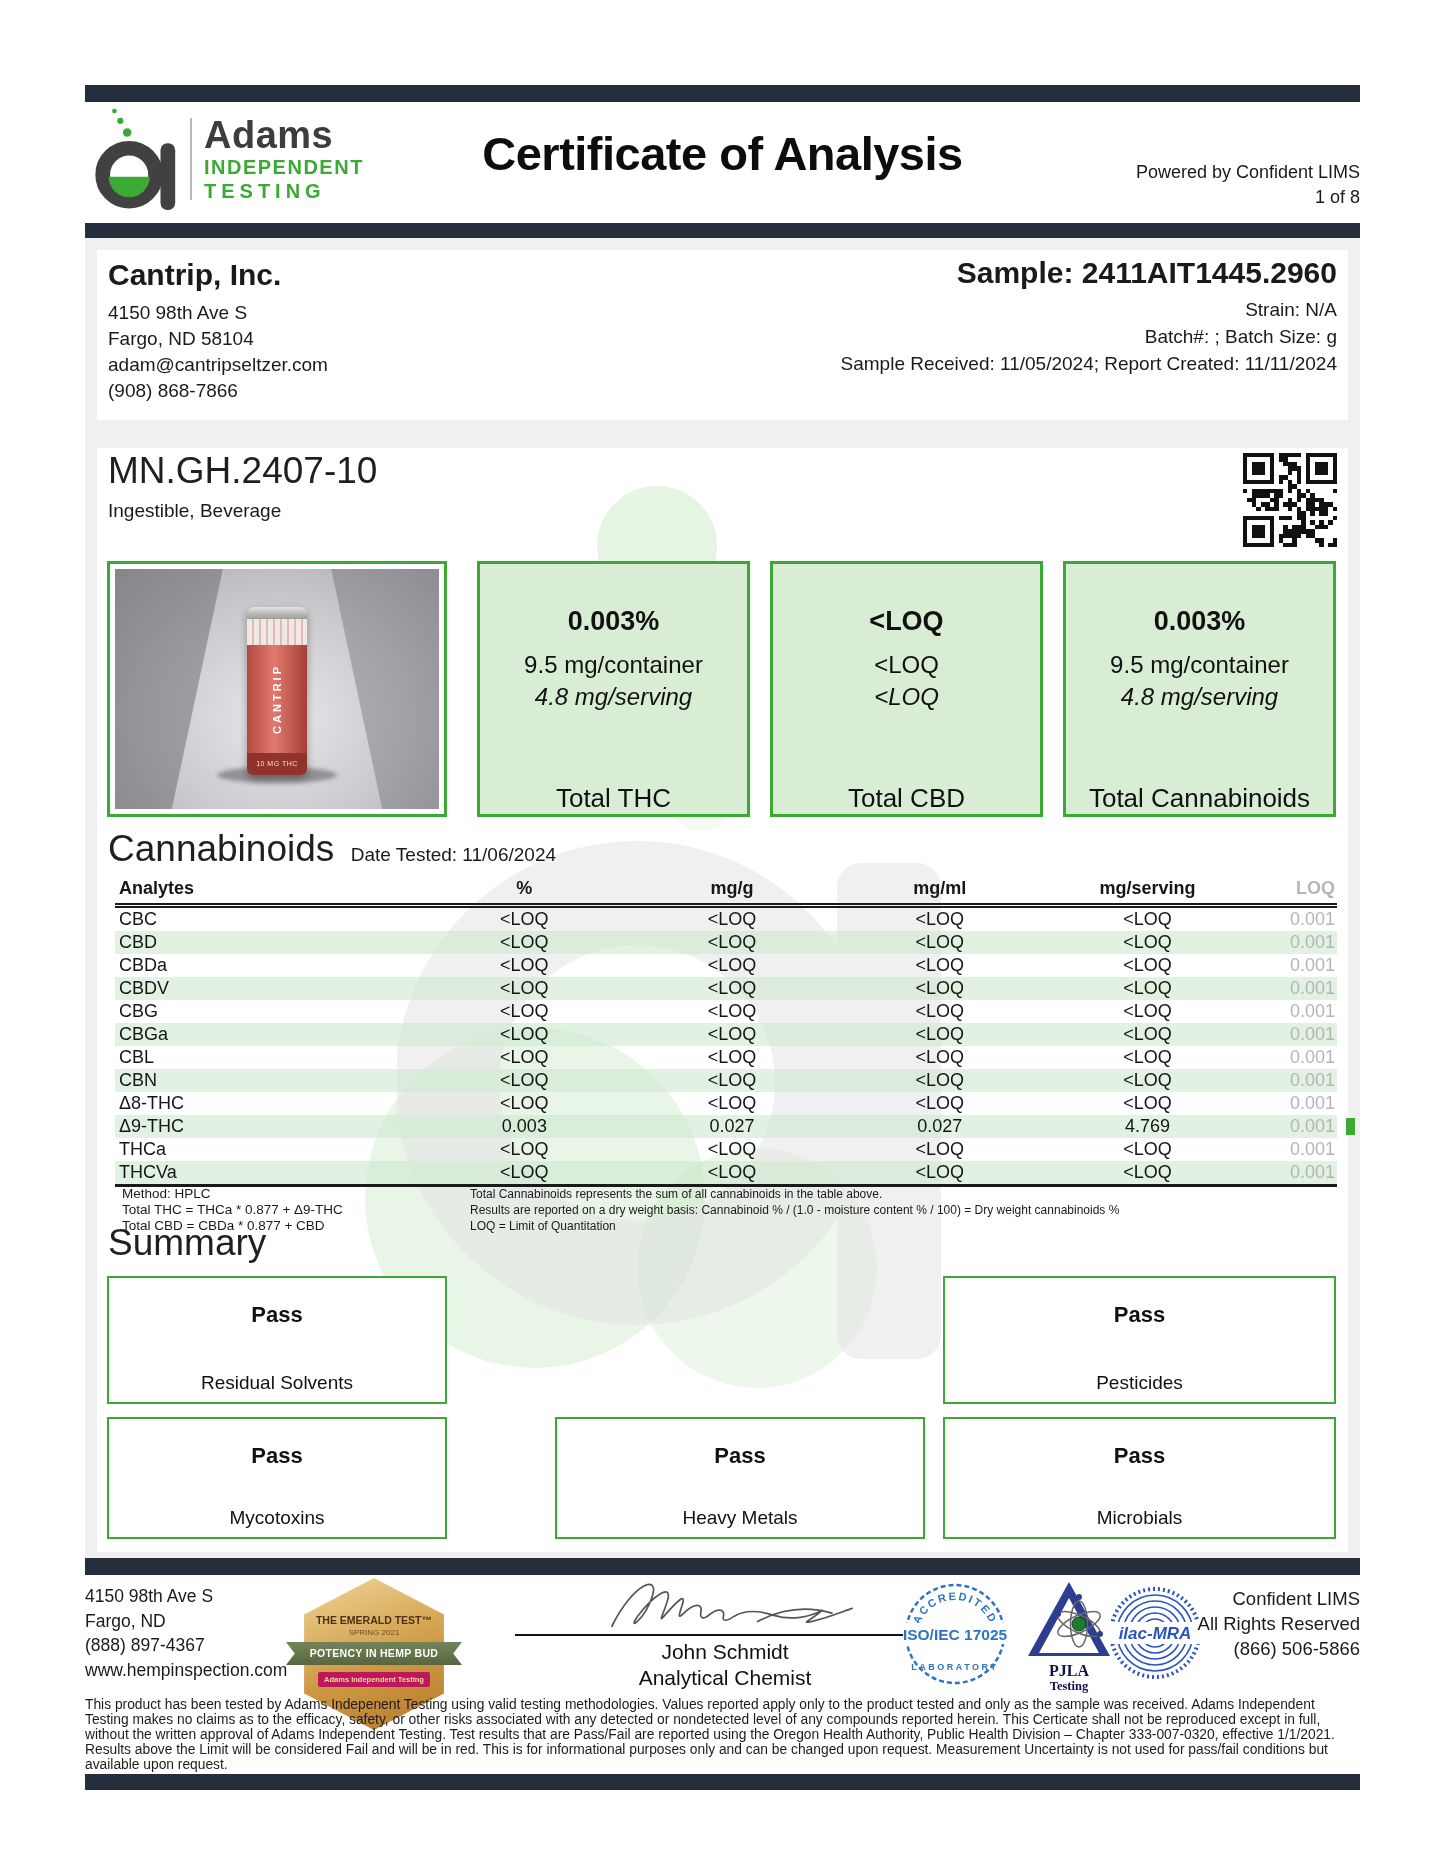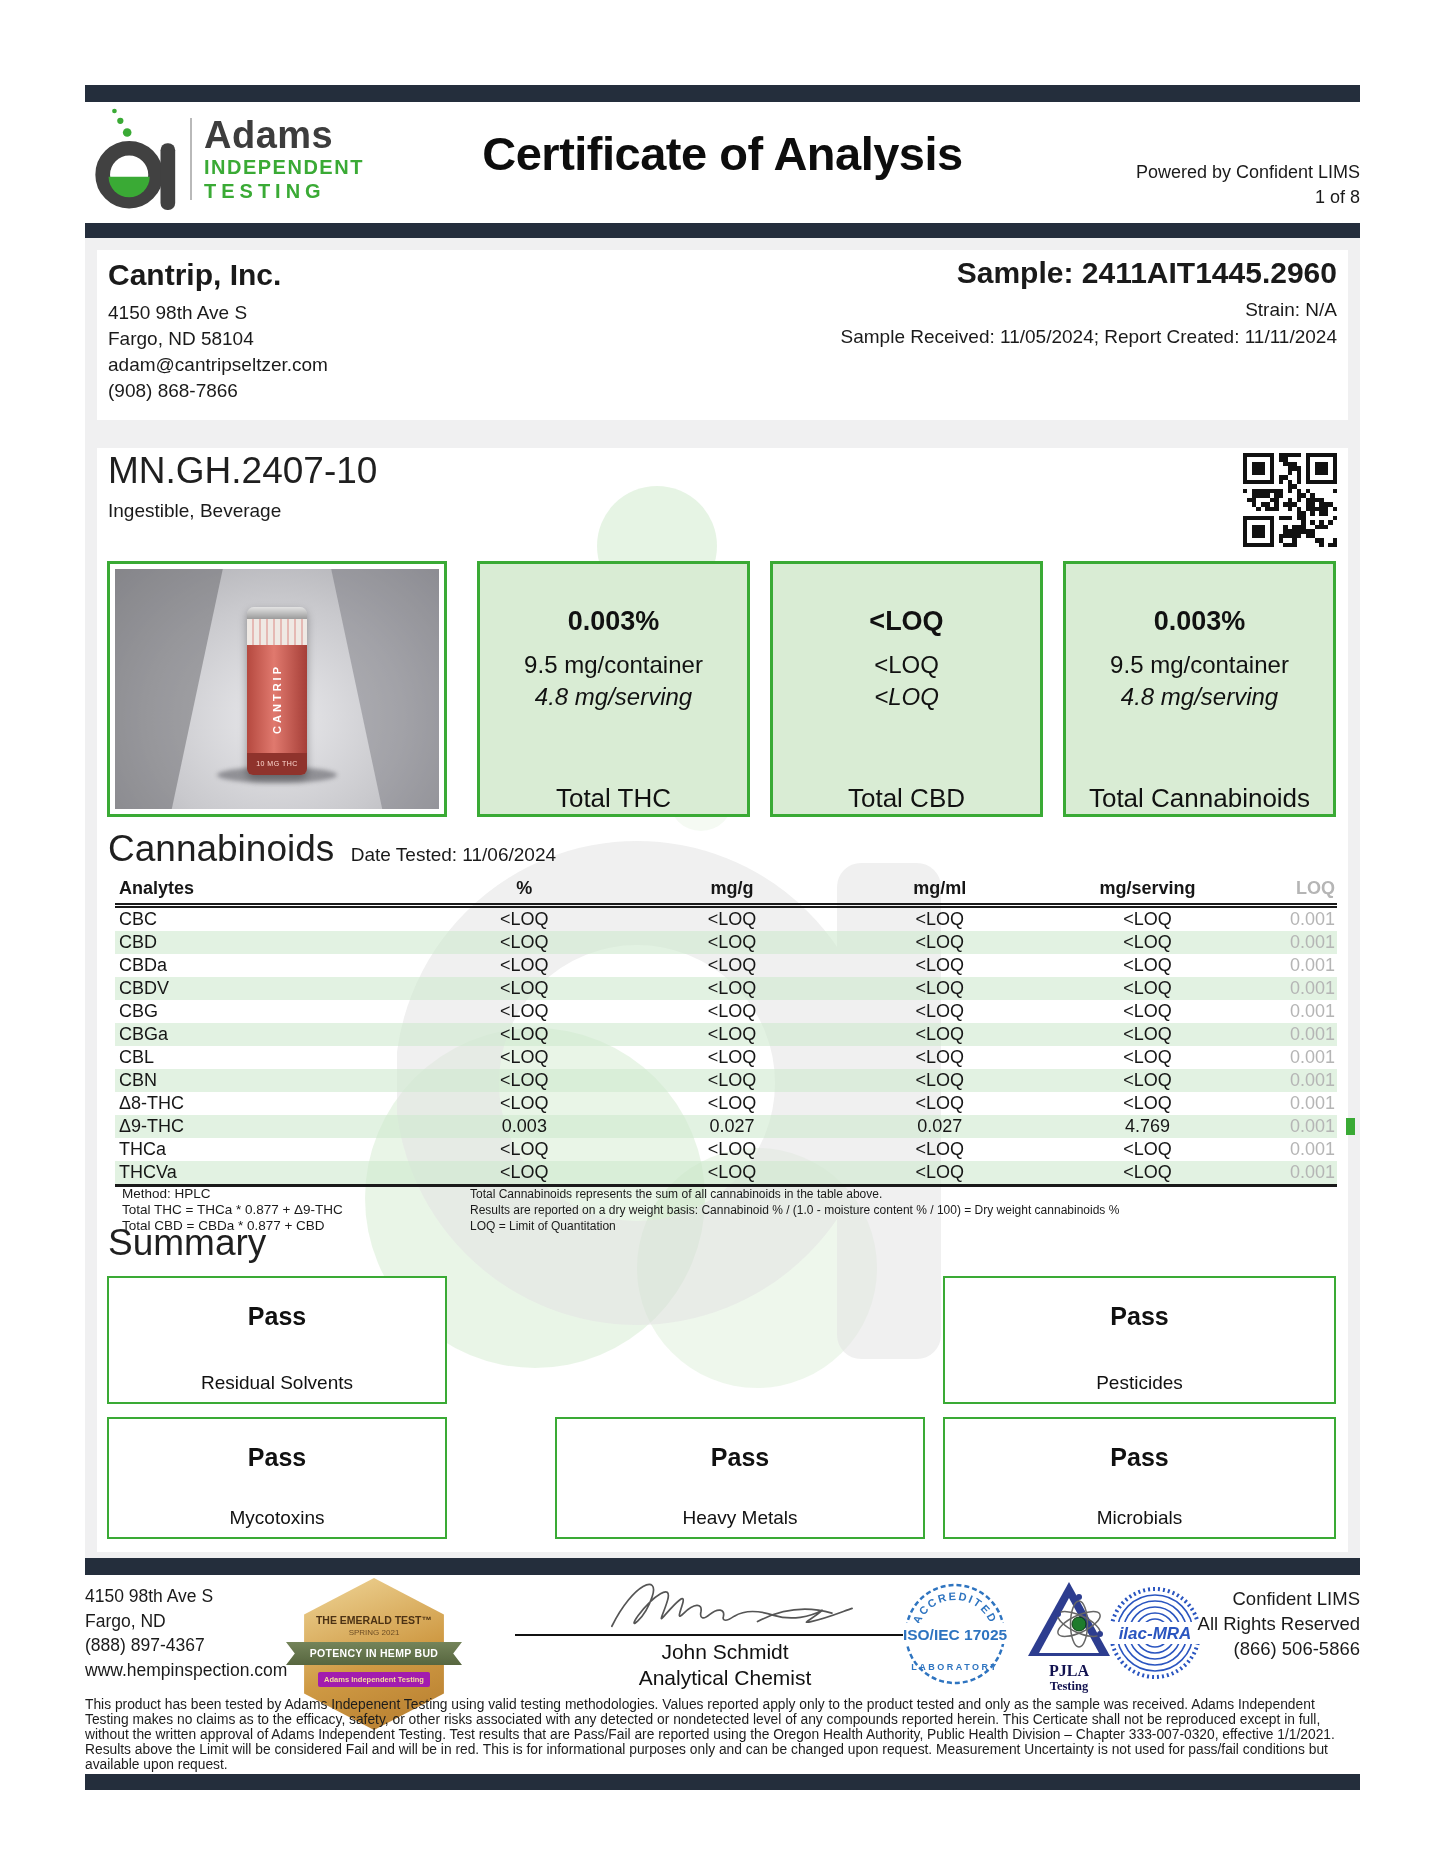--- a/index.html
+++ b/index.html
@@ -95,41 +95,41 @@
   tbody td{padding:1px 0;height:21px;}
   tbody tr.alt{background:var(--row-tint,rgba(206,233,206,0.6));border-radius:9px;}
   tbody tr:last-child td{border-bottom:3px solid #1a1a1a;}
   .flag{position:absolute;right:-18px;top:3px;width:9px;height:17px;background:var(--accent-green,#3aaa35);display:inline-block;}
 
   
   .methods-left{position:absolute;left:122px;top:1186px;font-size:13.5px;line-height:16px;color:#1a1a1a;}
   .methods-right{position:absolute;left:470px;top:1186px;width:790px;font-size:12px;line-height:16px;color:#1a1a1a;}
   .summary-title{position:absolute;left:108px;top:1222px;font-size:37px;font-weight:500;color:#1f1f1f;}
   .sbox{position:absolute;border:2px solid var(--accent-green,#3aaa35);background:#fff;box-sizing:border-box;text-align:center;}
-  .sbox .sbox-result{margin-top:24px;font-size:25px;font-weight:bold;color:#111;}
+  .sbox .sbox-result{margin-top:24px;font-size:22px;font-weight:bold;color:#111;}
   .sbox .sbox-label{position:absolute;bottom:8px;left:0;right:0;font-size:19px;color:#111;}
   .sbox1{left:107px;top:1276px;width:340px;height:128px;}
   .sbox2{left:943px;top:1276px;width:393px;height:128px;}
   .sbox3{left:107px;top:1417px;width:340px;height:122px;}
   .sbox4{left:555px;top:1417px;width:370px;height:122px;}
   .sbox5{left:943px;top:1417px;width:393px;height:122px;}
 
   
   .f-addr{position:absolute;left:85px;top:1584px;font-size:17.5px;line-height:24.5px;color:#1a1a1a;}
   .rights{position:absolute;right:85px;top:1586px;text-align:right;font-size:18.5px;line-height:25px;color:#1a1a1a;margin-left:36px;}
 
   .emerald{position:absolute;left:298px;top:1578px;width:152px;height:152px;}
   .hex{position:absolute;inset:0;background:linear-gradient(160deg,#f0d79a,#cf9a44 55%,#b47a2c);
     clip-path:polygon(50% 0,96% 24%,96% 76%,50% 100%,4% 76%,4% 24%);}
   .em-l1{position:absolute;top:36px;width:100%;text-align:center;font-size:10.5px;font-weight:bold;color:#4c3214;}
   .em-l2{position:absolute;top:50px;width:100%;text-align:center;font-size:8px;color:#6d4d24;}
   .em-ribbon{position:absolute;top:64px;left:-12px;right:-12px;height:23px;background:linear-gradient(#74845a,#57663f);
     color:#fff;font-size:10.5px;font-weight:bold;text-align:center;line-height:23px;letter-spacing:0.3px;
     clip-path:polygon(0 0,100% 0,95% 50%,100% 100%,0 100%,5% 50%);}
-  .em-l3{position:absolute;top:94px;left:20px;right:20px;background:#a21caf;color:#f4dc9a;font-size:7.5px;font-weight:bold;text-align:center;padding:3px 1px;border-radius:2px;}
+  .em-l3{position:absolute;top:94px;left:20px;right:20px;background:#be185d;color:#f4dc9a;font-size:7.5px;font-weight:bold;text-align:center;padding:3px 1px;border-radius:2px;}
 
   .sig{position:absolute;left:455px;top:1572px;width:540px;text-align:center;}
   .sig-line{border-top:2px solid #111;width:420px;margin:-4px auto 0;}
   .sig-name{font-size:21px;color:#111;margin-top:4px;}
   .sig-title{font-size:21px;color:#111;margin-top:2px;}
 
   .iso{position:absolute;left:903px;top:1582px;}
   .pjla{position:absolute;left:1013px;top:1578px;width:112px;text-align:center;}
   .pjla-name{font-family:"Liberation Serif", serif;font-size:16px;font-weight:bold;color:#11114f;line-height:17px;margin-top:-2px;}
   .pjla-sub{font-family:"Liberation Serif", serif;font-size:12.5px;font-weight:bold;color:#11114f;line-height:14px;}
@@ -174,20 +174,21 @@
   <div class="client-name">Cantrip, Inc.</div>
   <div class="client-line">4150 98th Ave S</div>
   <div class="client-line">Fargo, ND 58104</div>
   <div class="client-line">adam@cantripseltzer.com</div>
   <div class="client-line">(908) 868-7866</div>
 </div>
 
 <div class="sample">
   <div class="sample-id">Sample: 2411AIT1445.2960</div>
   <div class="sample-line">Strain: N/A</div>
+  <div class="sample-line">Batch#: ; Batch Size:  g</div>
   <div class="sample-line">Sample Received: 11/05/2024; Report Created: 11/11/2024</div>
 </div>
 
 <div class="card card2">
   <div class="wm wm-g1"></div>
   <div class="wm wm-g2"></div>
   <div class="wm wm-g3"></div>
   <div class="wm wm-g4"></div>
   <svg class="wm-flask" width="560" height="620" viewBox="0 0 280 310">
     <circle cx="120" cy="170" r="95" fill="none" stroke="#e4e4e4" stroke-width="52"></circle>

